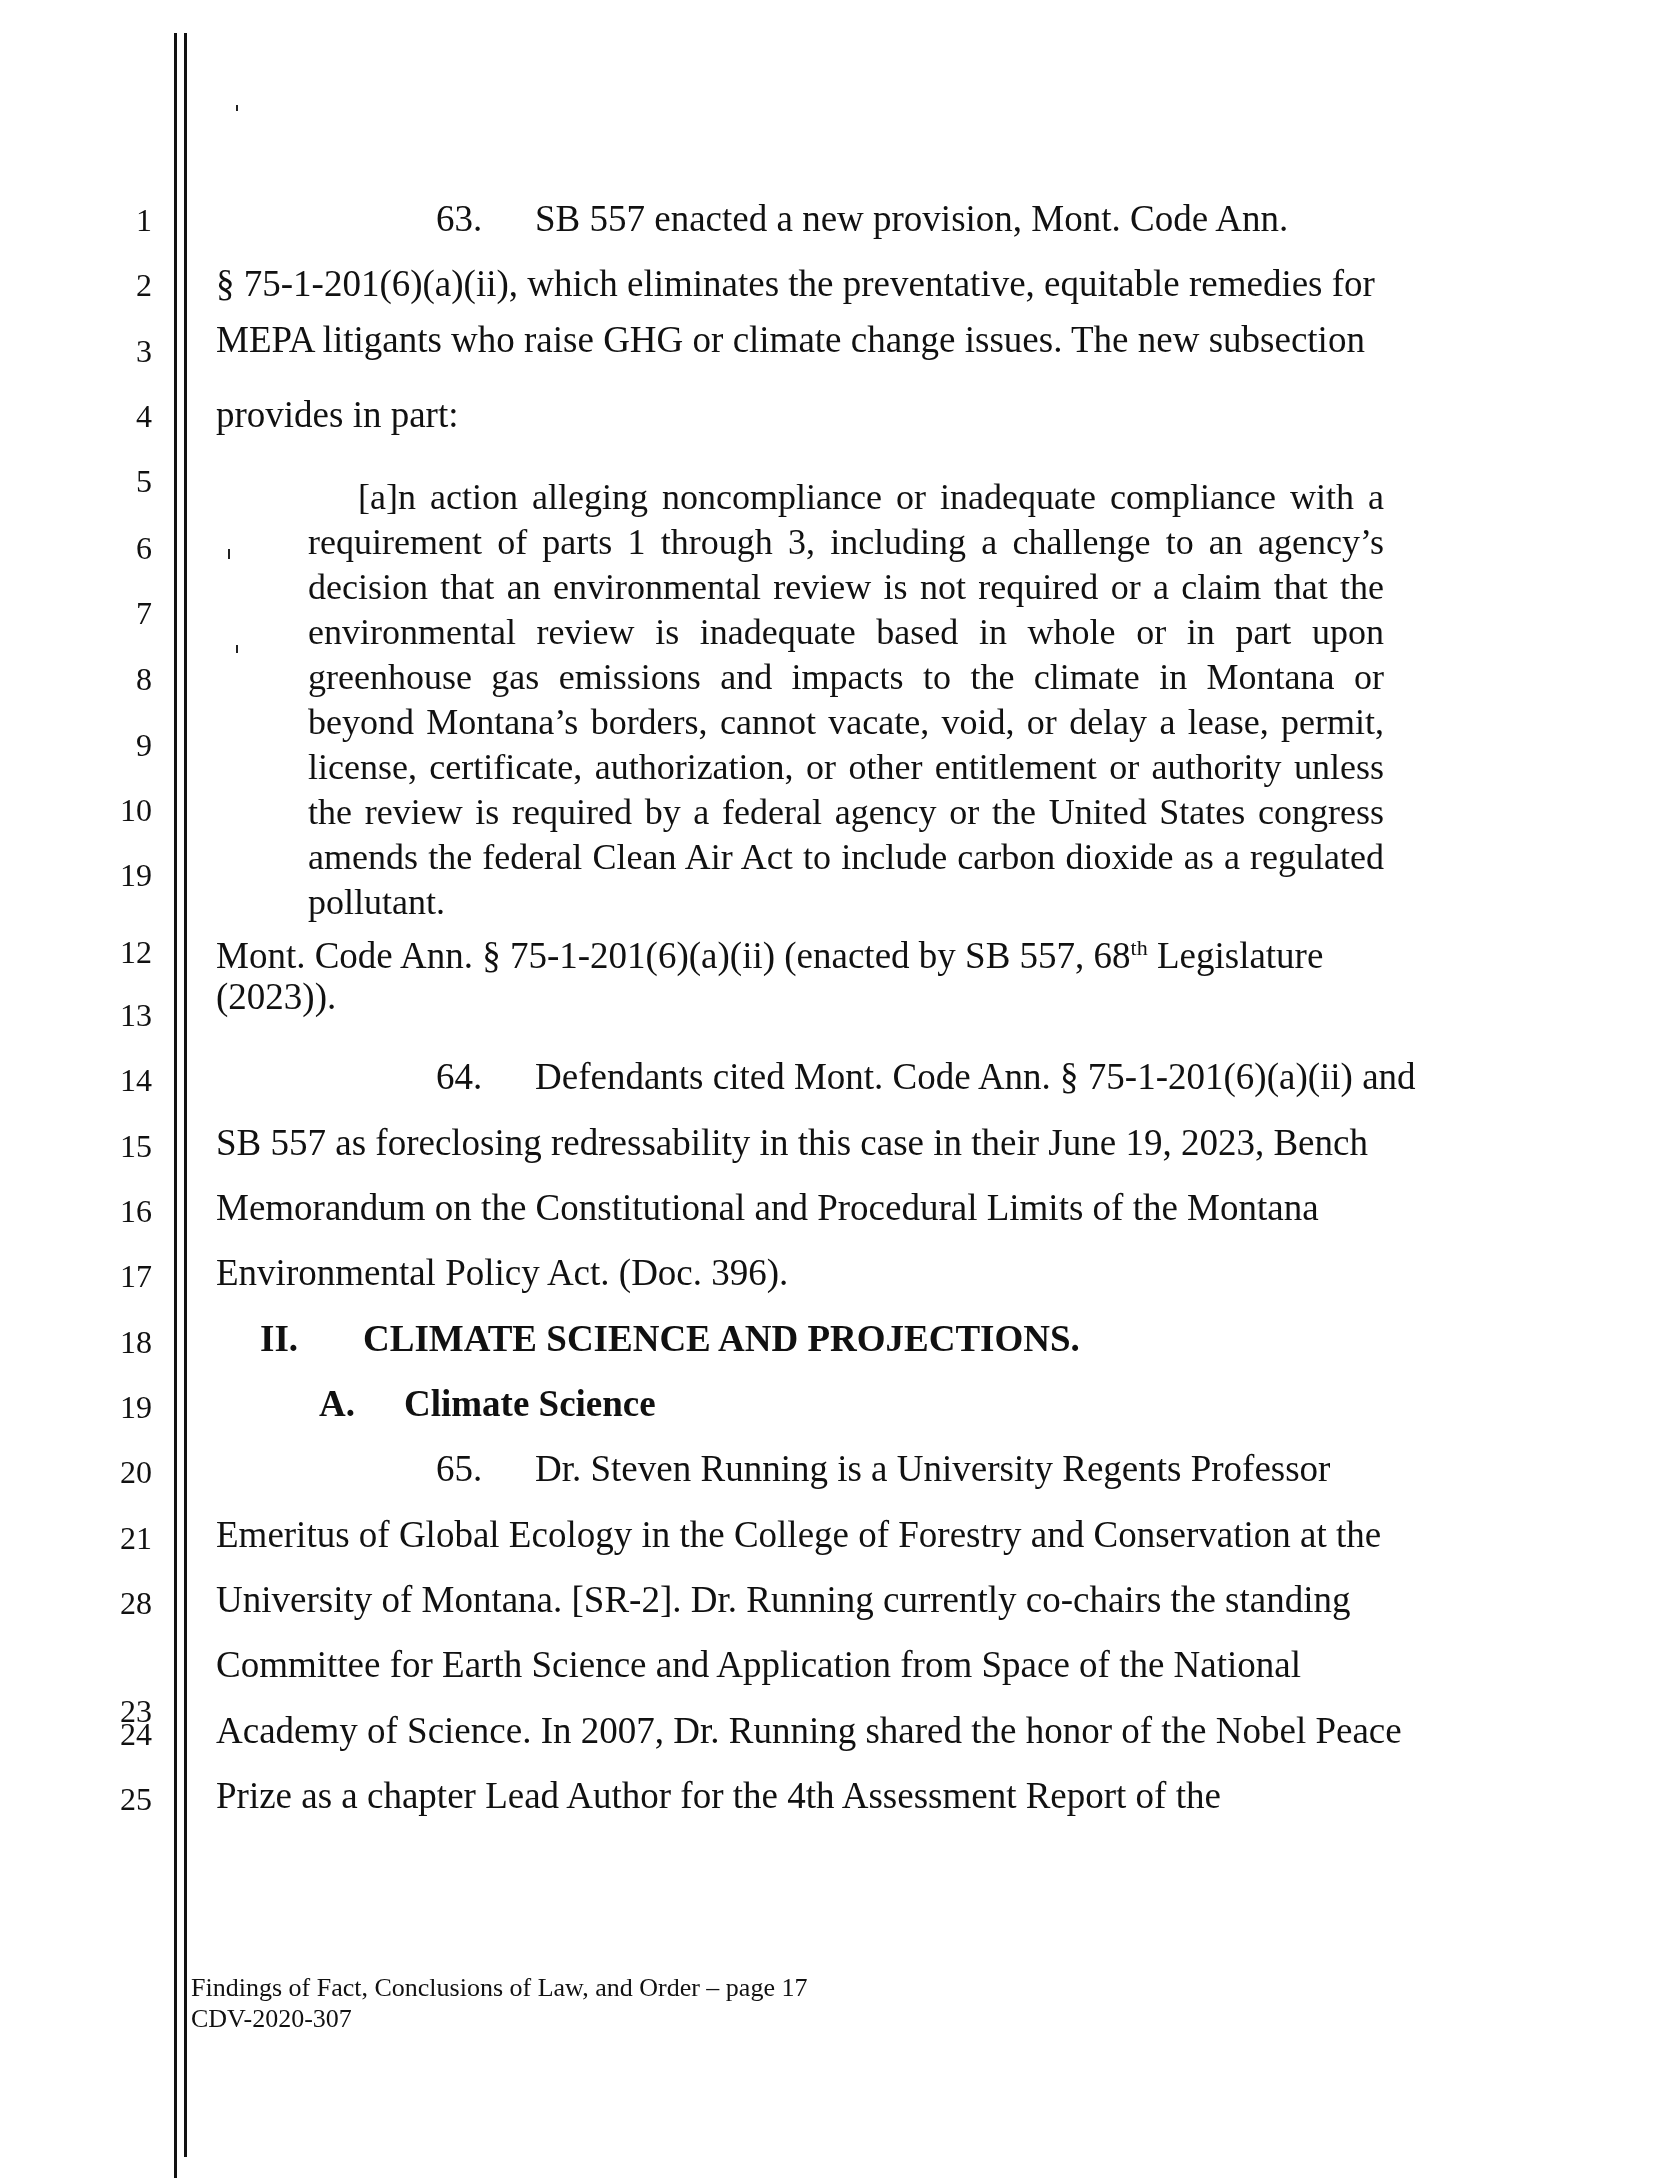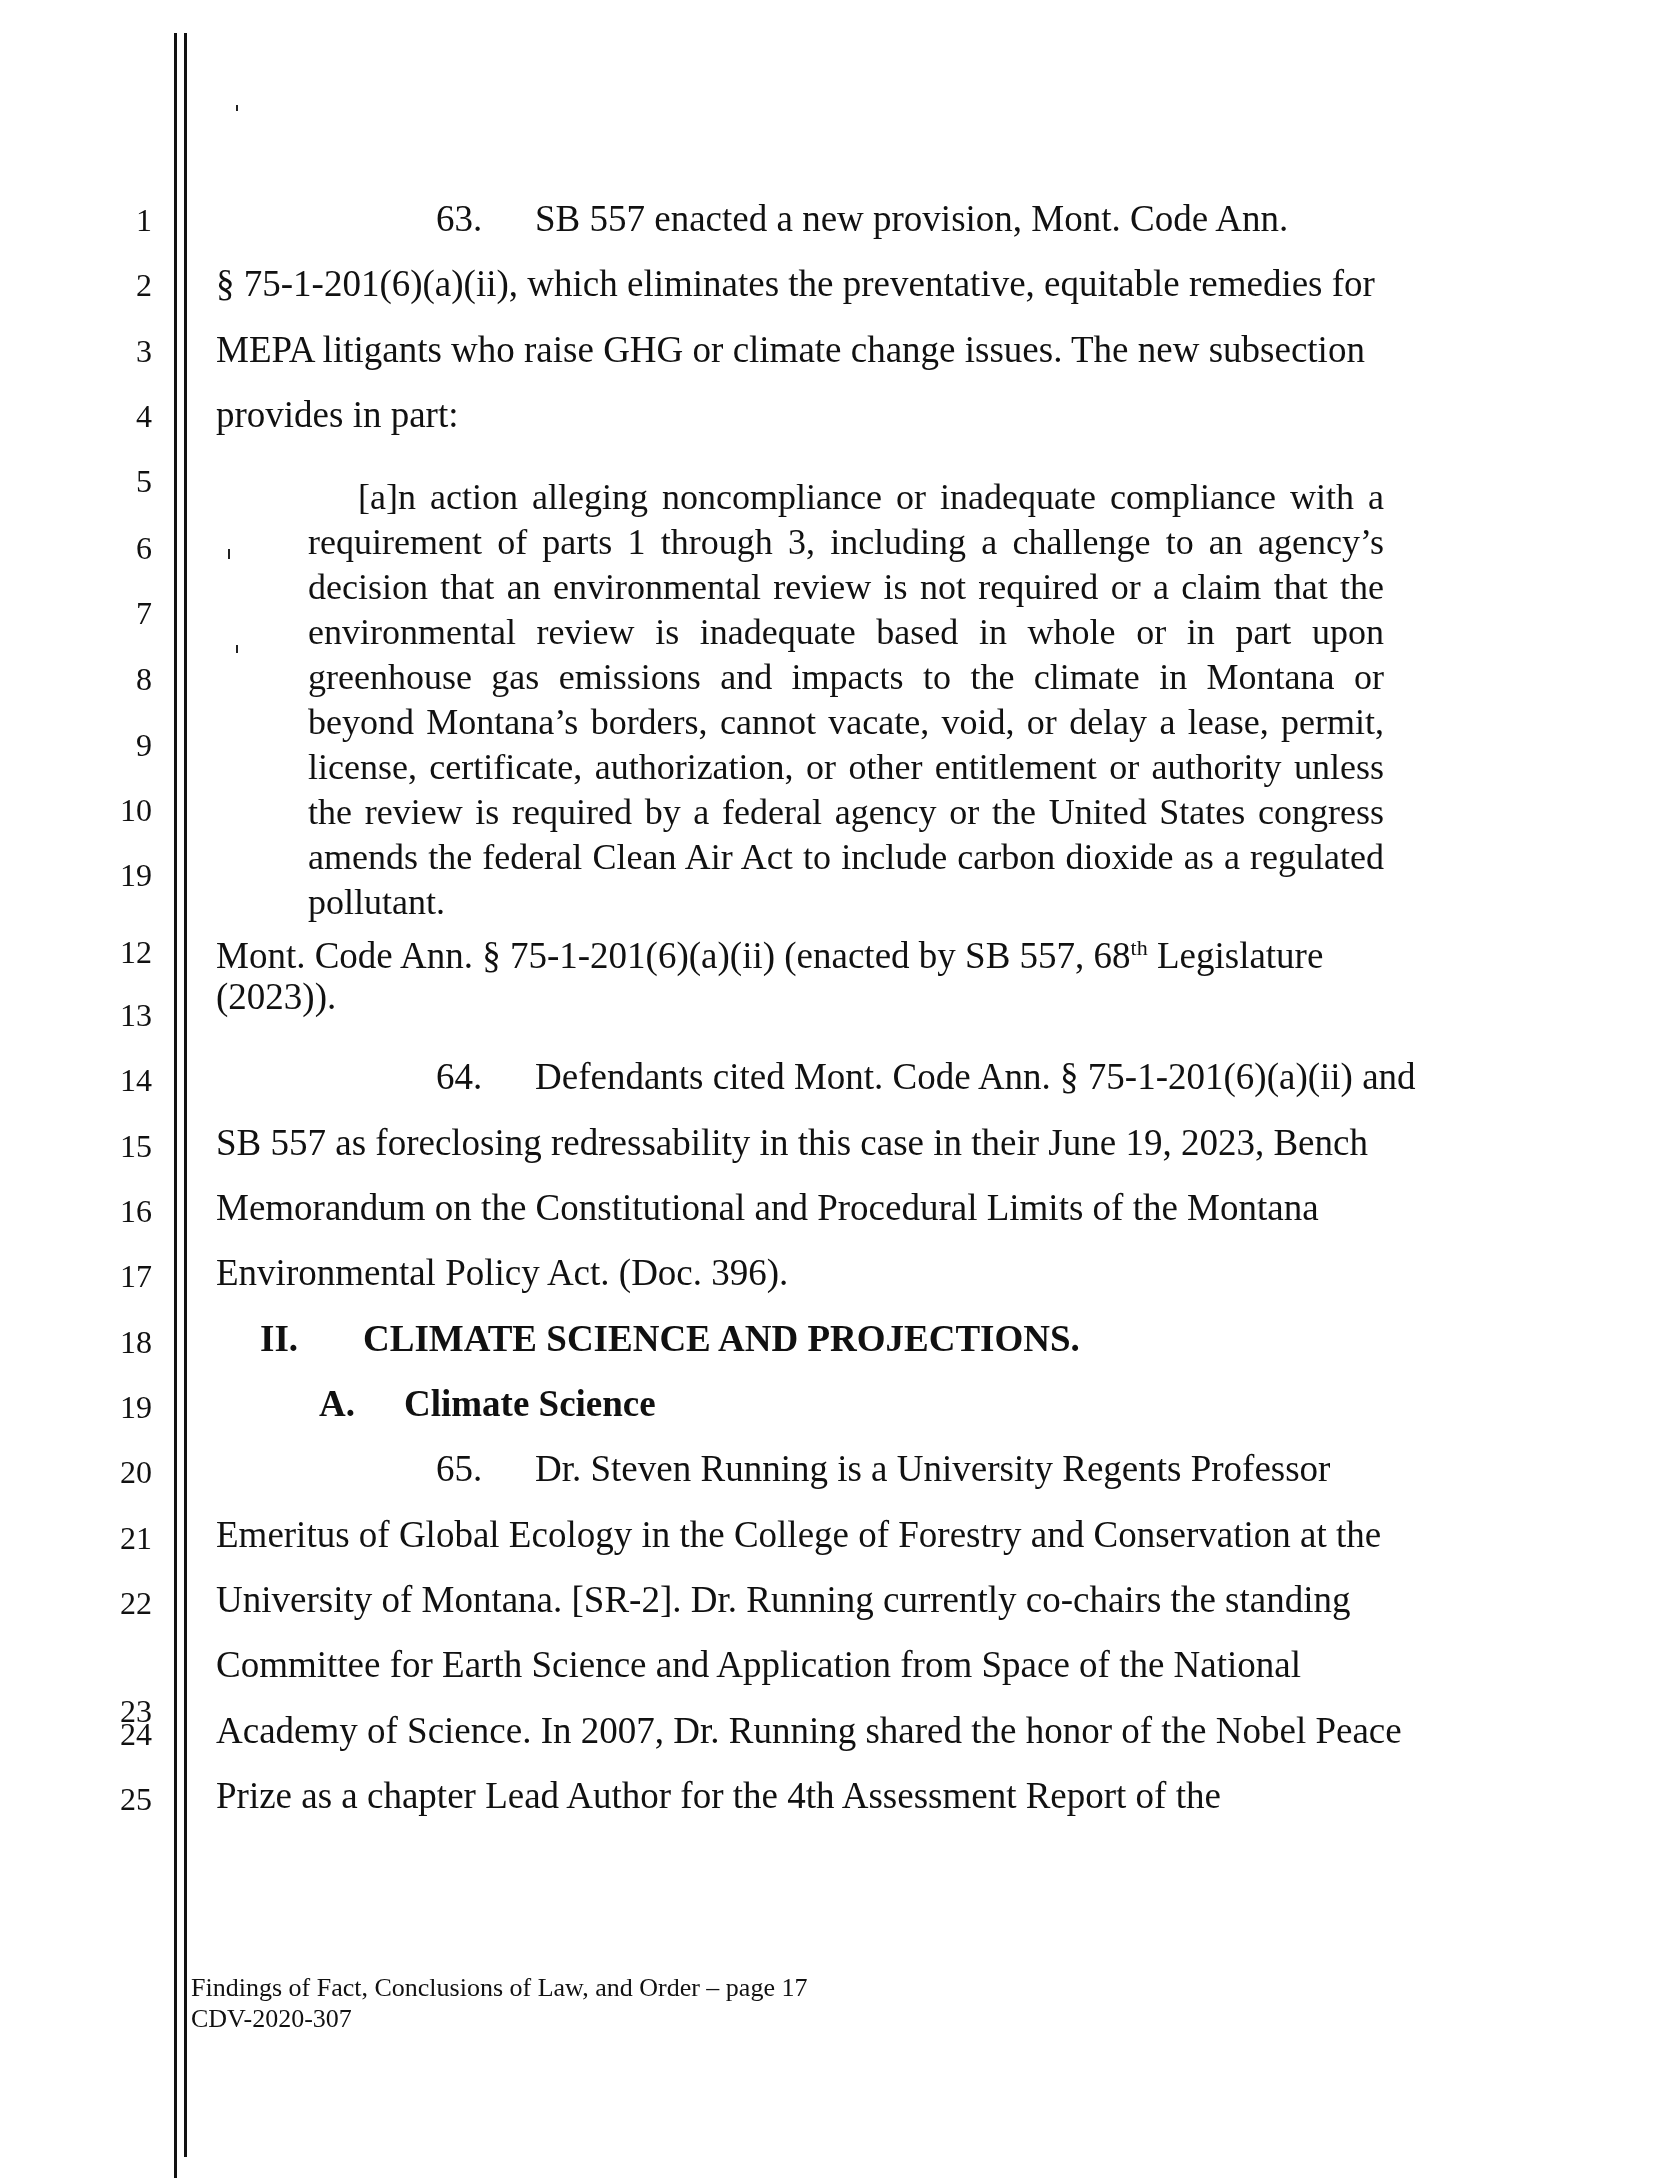--- a/index.html
+++ b/index.html
@@ -54,30 +54,30 @@
   <div class="lineno" style="top:936px">12</div>
   <div class="lineno" style="top:999px">13</div>
   <div class="lineno" style="top:1064px">14</div>
   <div class="lineno" style="top:1130px">15</div>
   <div class="lineno" style="top:1195px">16</div>
   <div class="lineno" style="top:1260px">17</div>
   <div class="lineno" style="top:1326px">18</div>
   <div class="lineno" style="top:1391px">19</div>
   <div class="lineno" style="top:1456px">20</div>
   <div class="lineno" style="top:1522px">21</div>
-  <div class="lineno" style="top:1587px">22</div>
+  <div class="lineno" style="top:1587px">28</div>
   <div class="lineno" style="top:1695px">23</div>
   <div class="lineno" style="top:1718px">24</div>
   <div class="lineno" style="top:1783px">25</div>
 </div>
 
 <div>
   <div class="txt indent" style="top:199px"><span class="num-tab">63.</span><span>SB 557 enacted a new provision, Mont. Code Ann.</span></div>
   <div class="txt" style="top:264px">§ 75-1-201(6)(a)(ii), which eliminates the preventative, equitable remedies for</div>
-  <div class="txt" style="top:330px">MEPA litigants who raise GHG or climate change issues. The new subsection</div>
+  <div class="txt" style="top:320px">MEPA litigants who raise GHG or climate change issues. The new subsection</div>
   <div class="txt" style="top:395px">provides in part:</div>
 </div>
 
 <div class="quote" style="top:455px">
   <p>[a]n action alleging noncompliance or inadequate compliance with a requirement of parts 1 through 3, including a challenge to an agency’s decision that an environmental review is not required or a claim that the environmental review is inadequate based in whole or in part upon greenhouse gas emissions and impacts to the climate in Montana or beyond Montana’s borders, cannot vacate, void, or delay a lease, permit, license, certificate, authorization, or other entitlement or authority unless the review is required by a federal agency or the United States congress amends the federal Clean Air Act to include carbon dioxide as a regulated pollutant.</p>
 </div>
 
 <div>
   <div class="txt" style="top:936px"><span>Mont. Code Ann. § 75-1-201(6)(a)(ii) (enacted by SB 557, 68</span><sup>th</sup><span> Legislature</span></div>
   <div class="txt" style="top:977px">(2023)).</div>

